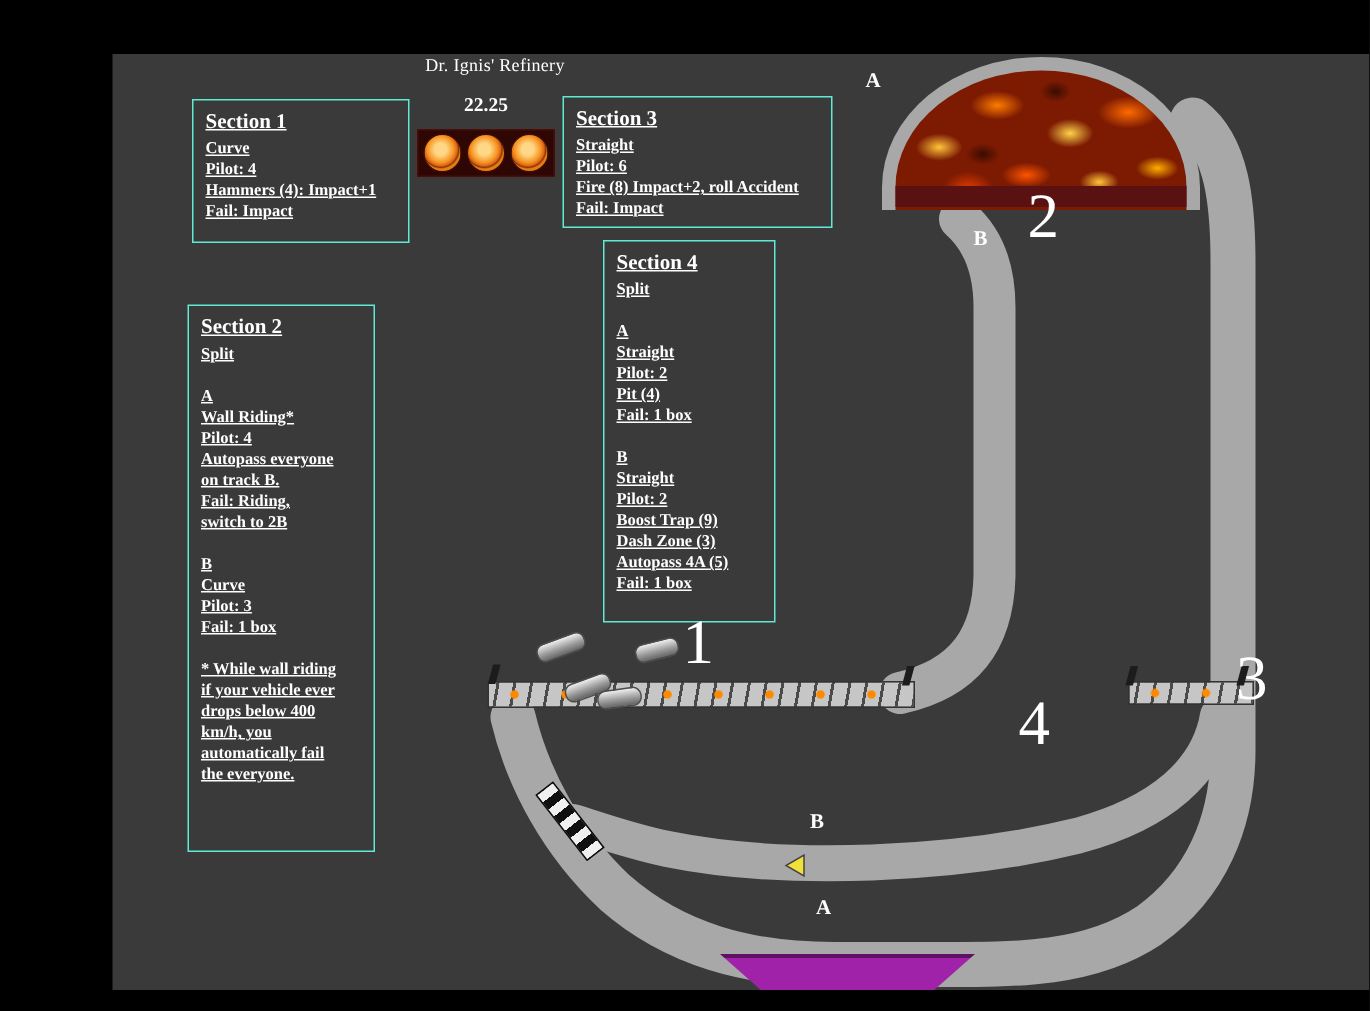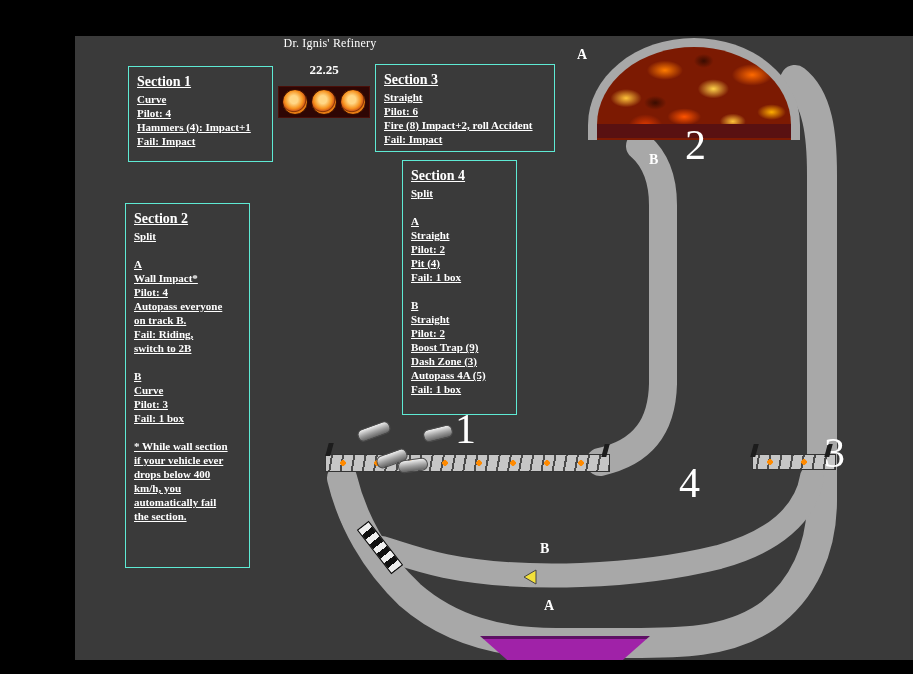--- a/index.html
+++ b/index.html
@@ -135,38 +135,38 @@
         <div class="line">Fail: Impact</div>
       </div>
   </div>
 
   <div class="info-box box-s2">
     <div class="box-header">Section 2</div>
     <div>
         <div class="line">Split</div>
         <div class="line"></div>
         <div class="line">A</div>
-        <div class="line">Wall Impact*</div>
+        <div class="line">Wall Riding*</div>
         <div class="line">Pilot:  4</div>
         <div class="line">Autopass everyone</div>
         <div class="line">on track B.</div>
         <div class="line">Fail: Riding,</div>
         <div class="line">switch to 2B</div>
         <div class="line"></div>
         <div class="line">B</div>
         <div class="line">Curve</div>
         <div class="line">Pilot: 3</div>
         <div class="line">Fail: 1 box</div>
         <div class="line"></div>
-        <div class="line">* While wall section</div>
+        <div class="line">* While wall riding</div>
         <div class="line">if your vehicle ever</div>
         <div class="line">drops below 400</div>
         <div class="line">km/h, you</div>
         <div class="line">automatically fail</div>
-        <div class="line">the section.</div>
+        <div class="line">the everyone.</div>
       </div>
   </div>
 
   <div class="info-box box-s4">
     <div class="box-header">Section 4</div>
     <div>
         <div class="line">Split</div>
         <div class="line"></div>
         <div class="line">A</div>
         <div class="line">Straight</div>

